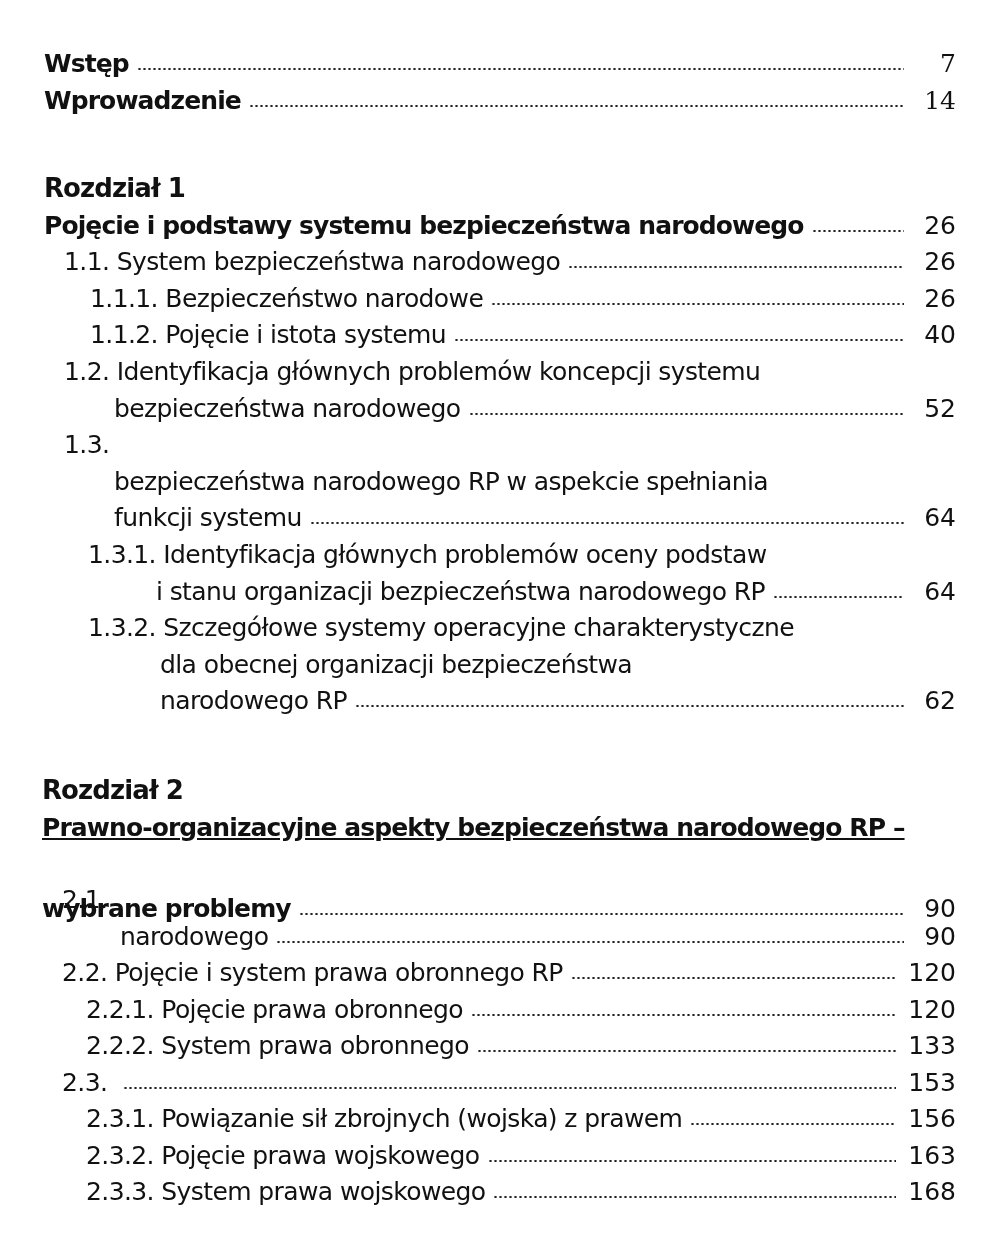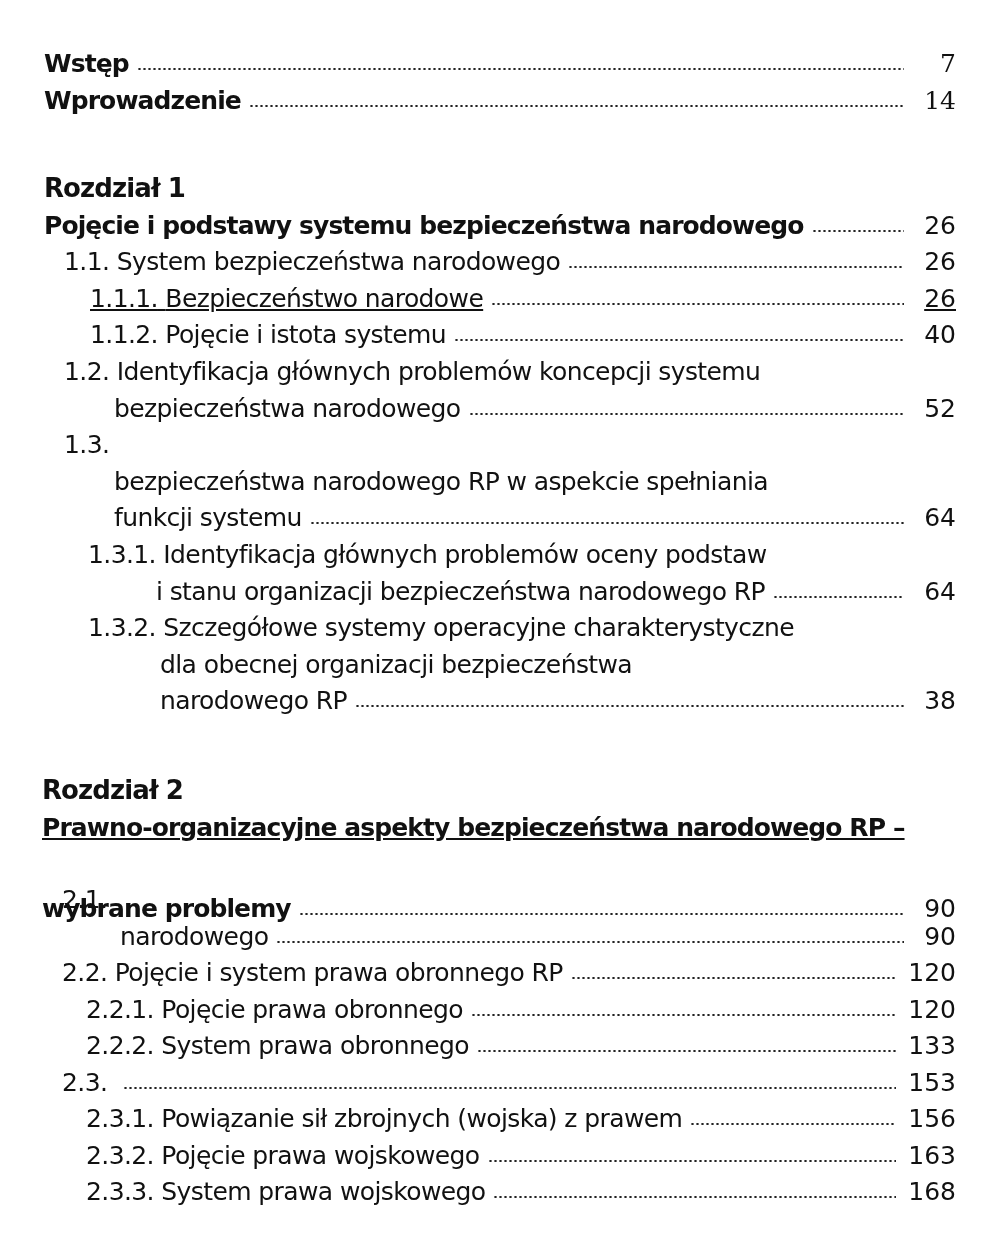--- a/index.html
+++ b/index.html
@@ -55,21 +55,21 @@
     <span class="label">Pojęcie i podstawy systemu bezpieczeństwa narodowego</span>
     <span class="dots"></span>
     <span class="page sans">26</span>
   </div>
 
   <div class="row" style="top:244px; padding-left:20px;">
     <span class="num">1.1.</span>&nbsp;<span class="label">System bezpieczeństwa narodowego</span>
     <span class="dots"></span>
     <span class="page sans">26</span>
   </div>
-  <div class="row" style="top:281px; padding-left:46px;text-decoration:underline;">
+  <div class="row" style="top:281px; padding-left:46px;">
     <span class="num">1.1.1.</span>&nbsp;<span class="label">Bezpieczeństwo narodowe</span>
     <span class="dots"></span>
     <span class="page sans">26</span>
   </div>
   <div class="row" style="top:317px; padding-left:46px;">
     <span class="num">1.1.2.</span>&nbsp;<span class="label">Pojęcie i istota systemu</span>
     <span class="dots"></span>
     <span class="page sans">40</span>
   </div>
 
@@ -105,21 +105,21 @@
 
   <div class="row" style="top:610px; padding-left:44px;">
     <span class="num">1.3.2.</span>&nbsp;<span class="label">Szczegółowe systemy operacyjne charakterystyczne</span>
   </div>
   <div class="row" style="top:647px; padding-left:116px;">
     <span class="label">dla obecnej organizacji bezpieczeństwa</span>
   </div>
   <div class="row" style="top:683px; padding-left:116px;">
     <span class="label">narodowego RP</span>
     <span class="dots"></span>
-    <span class="page sans">38</span>
+    <span class="page sans">62</span>
   </div>
 
   <div class="chapter-head" style="top:772px; left:-2px;">Rozdział 2</div>
   <div class="row bold" style="top:810px; left:-2px;text-decoration:underline;">
     <span class="label">Prawno-organizacyjne aspekty bezpieczeństwa narodowego RP –</span>
   </div>
   <div class="row bold" style="top:891px; left:-2px;">
     <span class="label">wybrane problemy</span>
     <span class="dots"></span>
     <span class="page sans">90</span>

